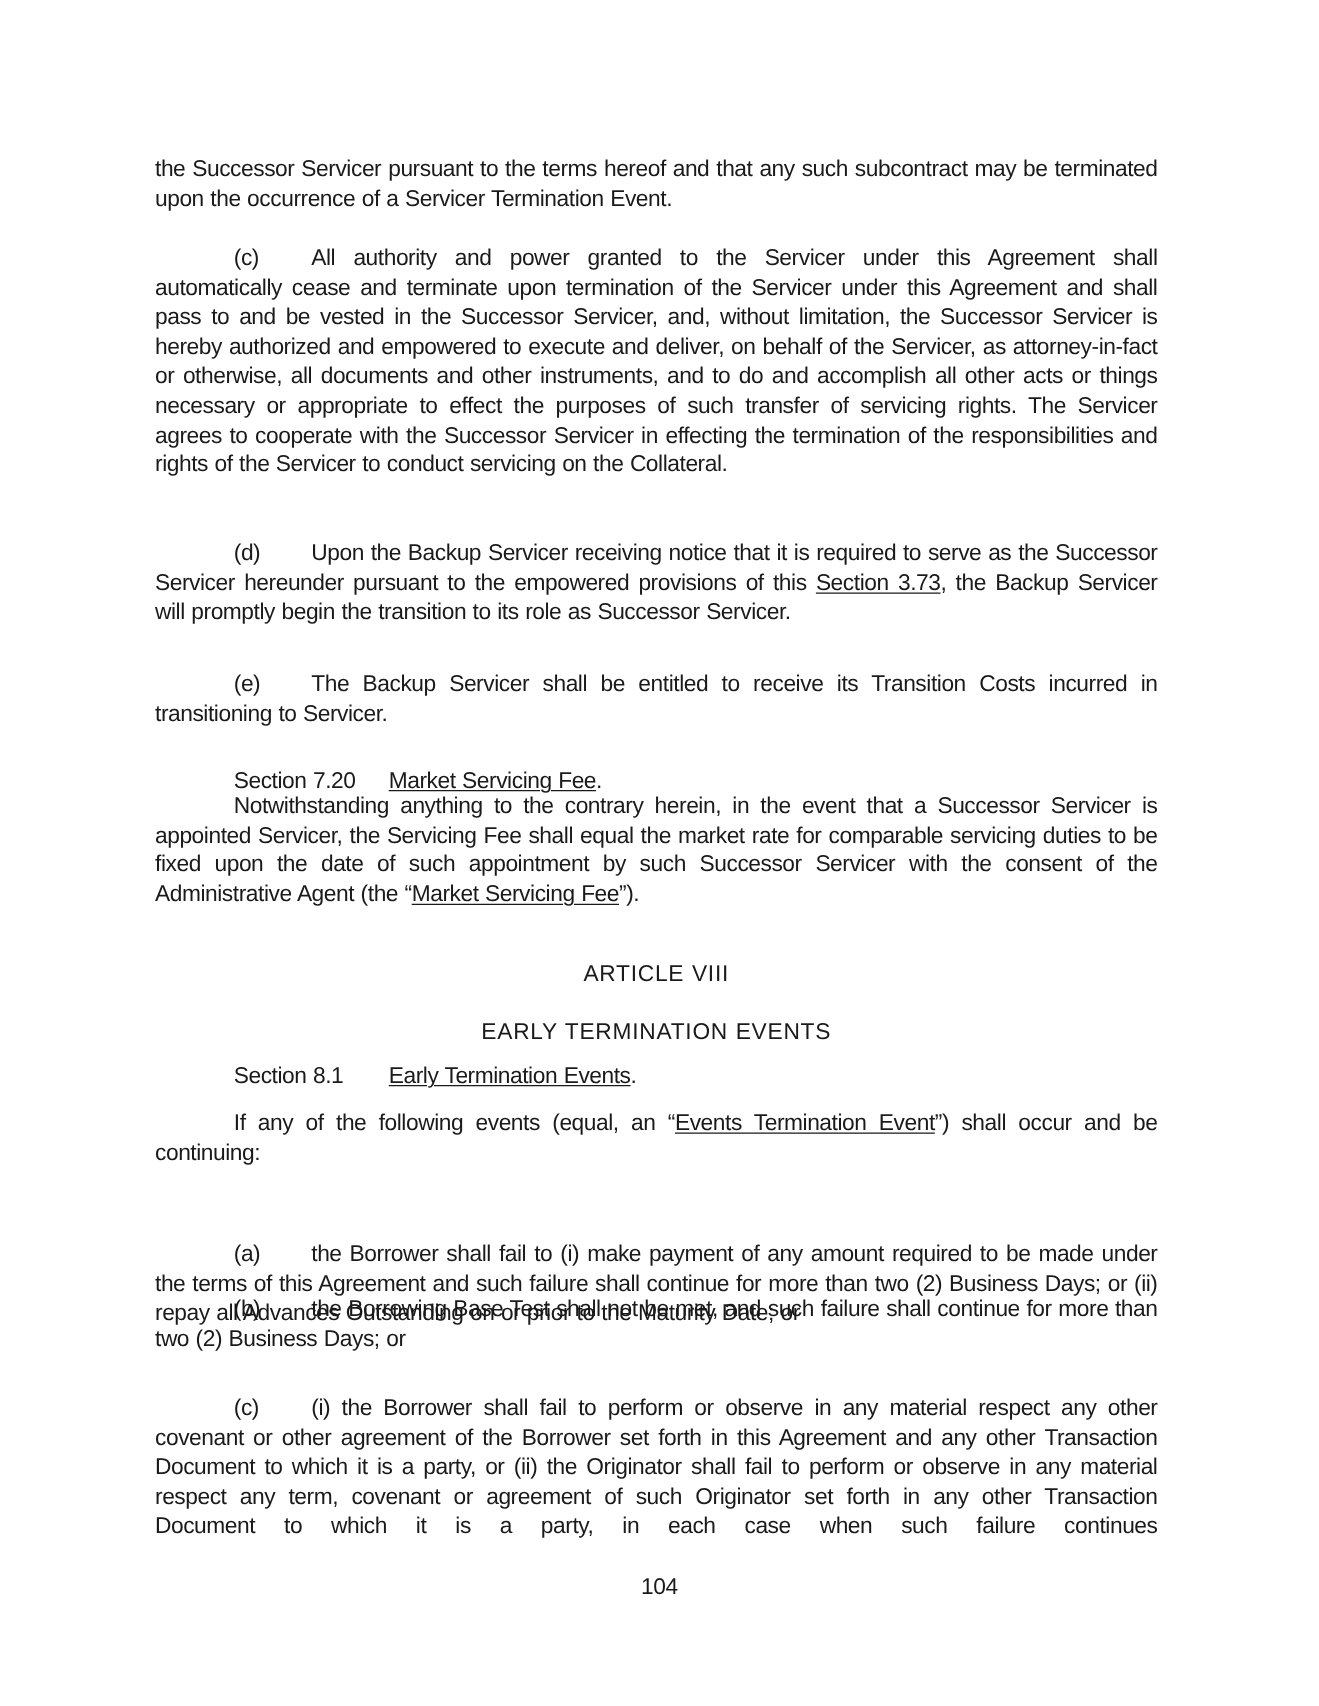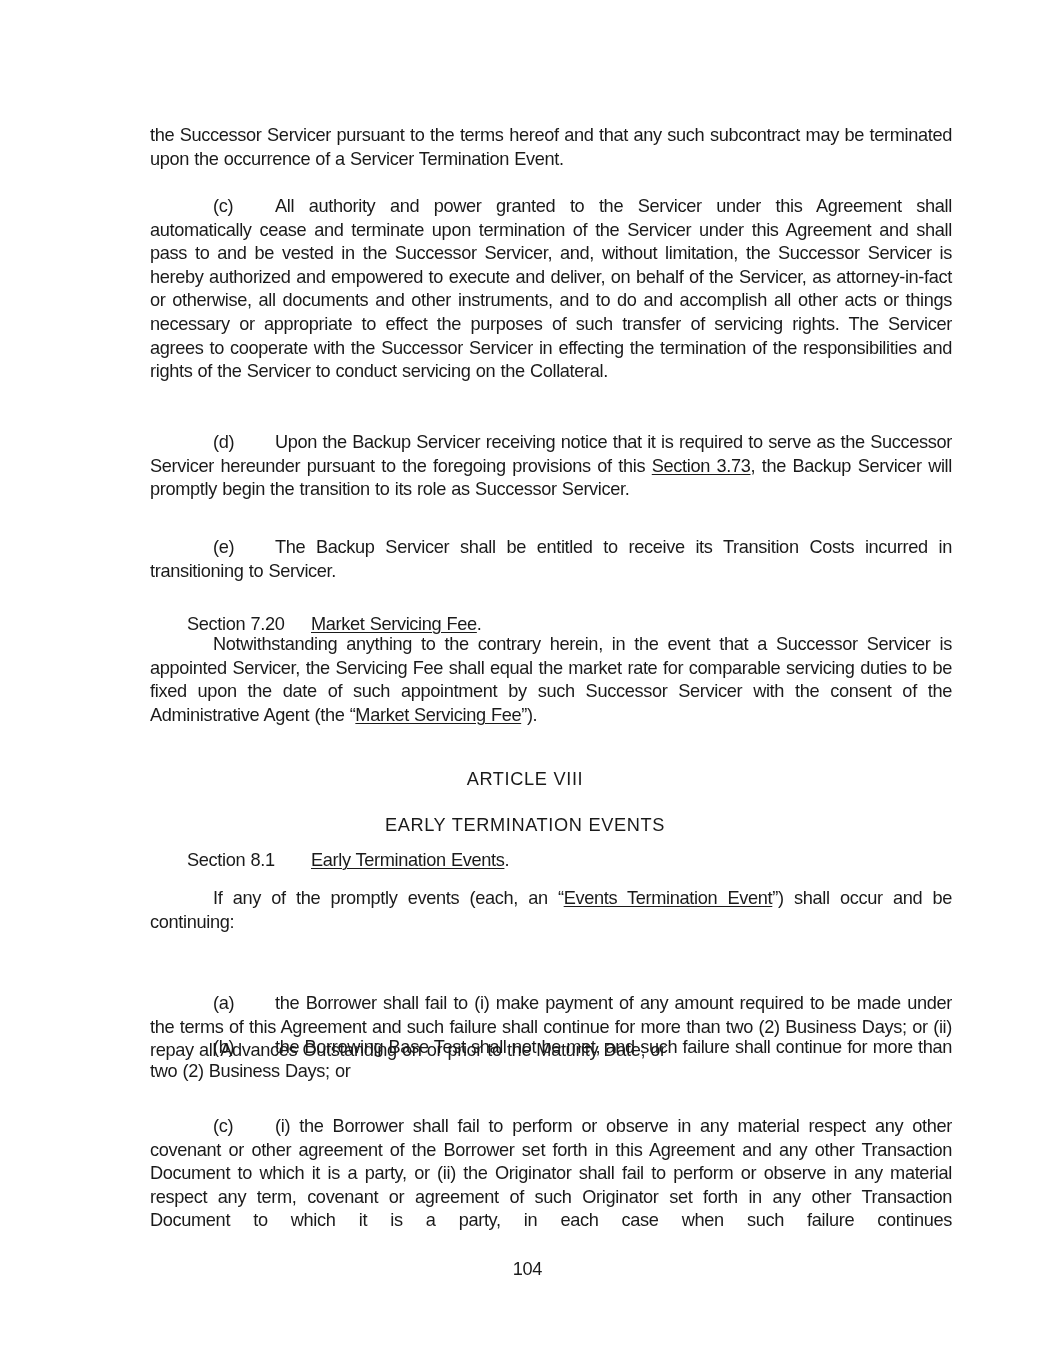--- a/index.html
+++ b/index.html
@@ -23,21 +23,21 @@
       left: 124px;
       top: 124px;
       width: 802px;
     }
     p {
       margin: 0;
       line-height: 23.6px;
       text-align: justify;
       text-align-last: left;
     }
-    .para { position: absolute; left: 0; width: 802px; margin-left: 26px; }
+    .para { position: absolute; left: 0; width: 802px; }
     .indent { text-indent: 63px; }
     .label { display: inline-block; width: 62px; text-indent: 0; }
     .u { text-decoration: underline; text-underline-offset: 2px; text-decoration-thickness: 1px; }
     .center {
       position: absolute;
       left: 0;
       width: 802px;
       text-align: center;
       letter-spacing: 0.6px;
       line-height: 24px;
@@ -61,34 +61,34 @@
   </style>
 </head>
 <body>
 
 <div class="page">
 
   <p class="para" style="top:0px;"><span>the Successor Servicer pursuant to the terms hereof and that any such subcontract may be terminated upon the occurrence of a Servicer Termination Event.</span></p>
 
   <p class="para indent" style="top:71px;"><span class="label">(c)</span><span>All authority and power granted to the Servicer under this Agreement shall automatically cease and terminate upon termination of the Servicer under this Agreement and shall pass to and be vested in the Successor Servicer, and, without limitation, the Successor Servicer is hereby authorized and empowered to execute and deliver, on behalf of the Servicer, as attorney-in-fact or otherwise, all documents and other instruments, and to do and accomplish all other acts or things necessary or appropriate to effect the purposes of such transfer of servicing rights.  The Servicer agrees to cooperate with the Successor Servicer in effecting the termination of the responsibilities and rights of the Servicer to conduct servicing on the Collateral.</span></p>
 
-  <p class="para indent" style="top:307px;"><span class="label">(d)</span><span>Upon the Backup Servicer receiving notice that it is required to serve as the Successor Servicer hereunder pursuant to the foregoing provisions of this </span><span class="u">Section 3.73</span><span>, the Backup Servicer will promptly begin the transition to its role as Successor Servicer.</span></p>
+  <p class="para indent" style="top:307px;"><span class="label">(d)</span><span>Upon the Backup Servicer receiving notice that it is required to serve as the Successor Servicer hereunder pursuant to the empowered provisions of this </span><span class="u">Section 3.73</span><span>, the Backup Servicer will promptly begin the transition to its role as Successor Servicer.</span></p>
 
   <p class="para indent" style="top:412px;"><span class="label">(e)</span><span>The Backup Servicer shall be entitled to receive its Transition Costs incurred in transitioning to Servicer.</span></p>
 
   <div class="section-head" style="top:464px;"><span class="num">Section 7.20</span><span class="u">Market Servicing Fee</span><span>.</span></div>
 
   <p class="para indent" style="top:509px;"><span>Notwithstanding anything to the contrary herein, in the event that a Successor Servicer is appointed Servicer, the Servicing Fee shall equal the market rate for comparable servicing duties to be fixed upon the date of such appointment by such Successor Servicer with the consent of the Administrative Agent (the “</span><span class="u">Market Servicing Fee</span><span>”).</span></p>
 
   <div class="center" style="top:625px;">ARTICLE VIII</div>
   <div class="center" style="top:671px;">EARLY TERMINATION EVENTS</div>
 
   <div class="section-head" style="top:700px;"><span class="num">Section 8.1</span><span class="u">Early Termination Events</span><span>.</span></div>
 
-  <p class="para indent" style="top:763px;"><span>If any of the promptly events (each, an “</span><span class="u">Events Termination Event</span><span>”) shall occur and be continuing:</span></p>
+  <p class="para indent" style="top:763px;"><span>If any of the following events (equal, an “</span><span class="u">Events Termination Event</span><span>”) shall occur and be continuing:</span></p>
 
   <p class="para indent" style="top:868px;"><span class="label">(a)</span><span>the Borrower shall fail to (i) make payment of any amount required to be made under the terms of this Agreement and such failure shall continue for more than two (2) Business Days; or (ii) repay all Advances Outstanding on or prior to the Maturity Date; or</span></p>
 
   <p class="para indent" style="top:912px;"><span class="label">(b)</span><span>the Borrowing Base Test shall not be met, and such failure shall continue for more than two (2) Business Days; or</span></p>
 
   <p class="para indent" style="top:991px; text-align-last: justify;"><span class="label">(c)</span><span>(i) the Borrower shall fail to perform or observe in any material respect any other covenant or other agreement of the Borrower set forth in this Agreement and any other Transaction Document to which it is a party, or (ii) the Originator shall fail to perform or observe in any material respect any term, covenant or agreement of such Originator set forth in any other Transaction Document to which it is a party, in each case when such failure continues</span></p>
 
 </div>
 
 <div class="page-number">104</div>

